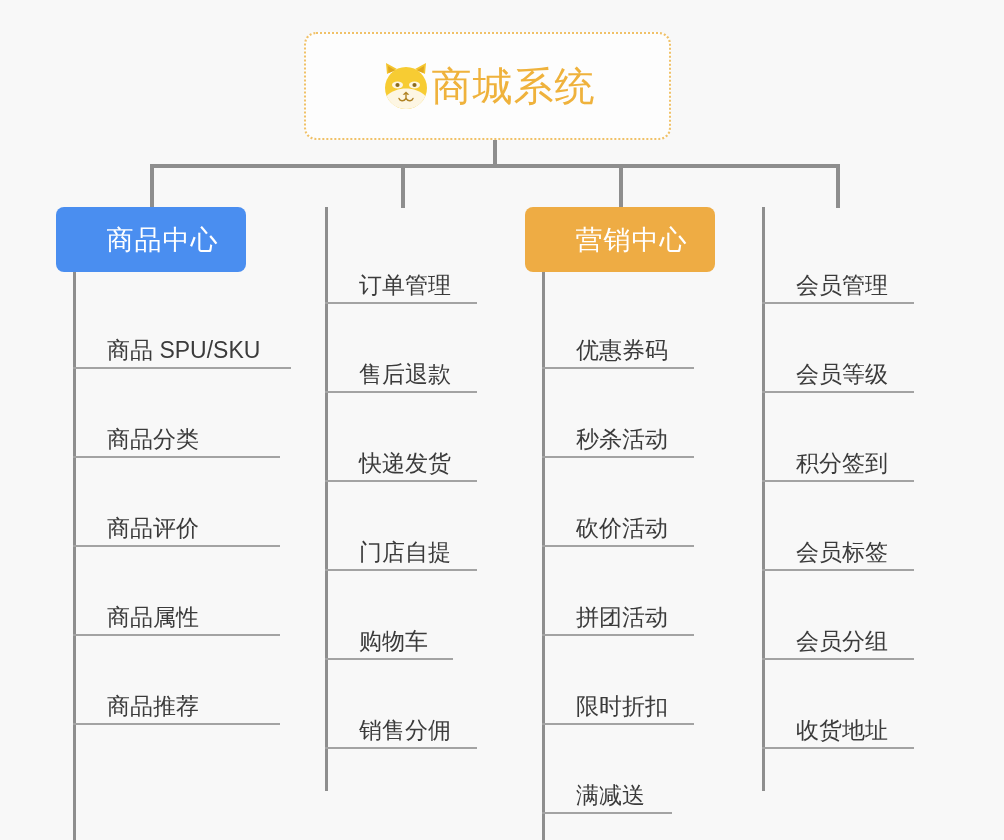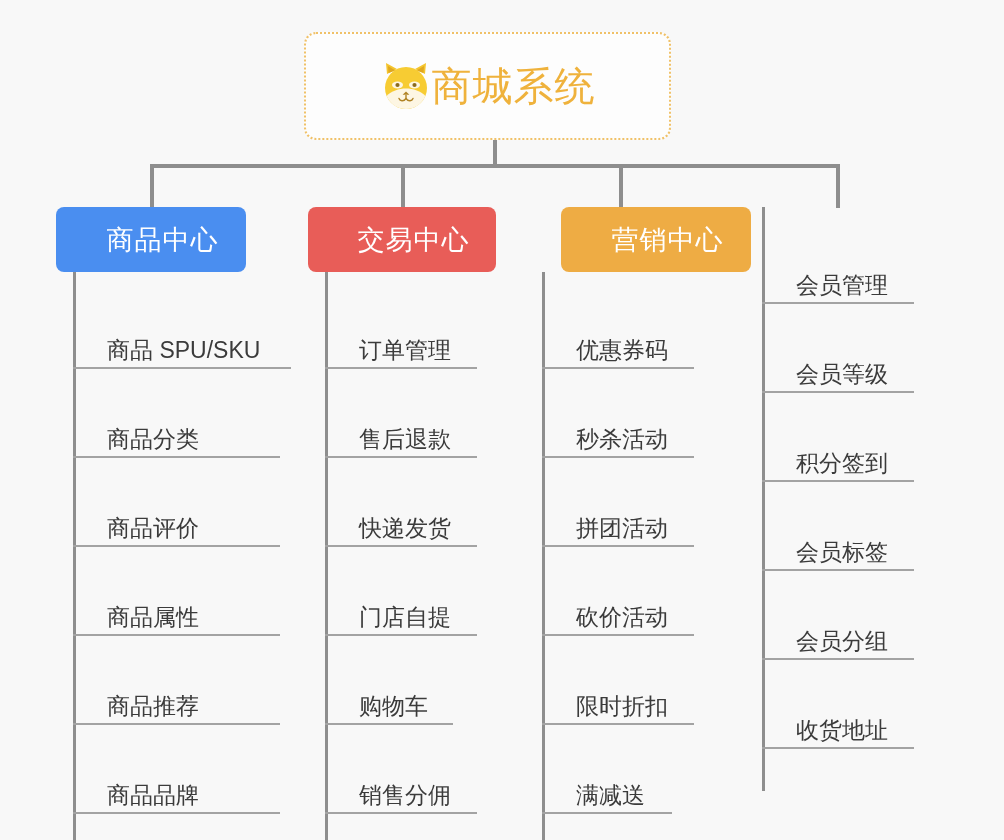--- a/index.html
+++ b/index.html
@@ -79,21 +79,21 @@
     align-items: center;
     justify-content: center;
     color: #ffffff;
     font-size: 27px;
     letter-spacing: 1px;
     white-space: nowrap;
     padding-left: 23px;
   }
   .cat-1 { width: 190px; background: #4a8ef0; }
   .cat-2 { width: 188px; background: #e85d58; }
-  .cat-3 { width: 190px; background: #eeac44; margin-left: 36px; }
+  .cat-3 { width: 190px; background: #eeac44; }
   .cat-4 { width: 188px; background: #76c43e; }
 
   
   .items {
     position: relative;
     margin-top: 0;
     padding-top: 8px;
     padding-left: 17px;
   }
   .spine {
@@ -197,31 +197,24 @@
         <span class="item-rule"></span>
       </div>
       <div class="item">
         <span class="item-label">商品属性</span>
         <span class="item-rule"></span>
       </div>
       <div class="item">
         <span class="item-label">商品推荐</span>
         <span class="item-rule"></span>
       </div>
-      <div class="item">
-        <span class="item-label">商品品牌</span>
-        <span class="item-rule"></span>
-      </div>
     </div>
   </div>
 
   <div class="column col-2">
-    <div class="cat-box cat-2">
-      <span>交易中心</span>
-    </div>
     <div class="items">
       <div class="spine"></div>
       <div class="item">
         <span class="item-label">订单管理</span>
         <span class="item-rule"></span>
       </div>
       <div class="item">
         <span class="item-label">售后退款</span>
         <span class="item-rule"></span>
       </div>
@@ -252,25 +245,25 @@
       <div class="spine"></div>
       <div class="item">
         <span class="item-label">优惠券码</span>
         <span class="item-rule"></span>
       </div>
       <div class="item">
         <span class="item-label">秒杀活动</span>
         <span class="item-rule"></span>
       </div>
       <div class="item">
+        <span class="item-label">砍价活动</span>
+        <span class="item-rule"></span>
+      </div>
+      <div class="item">
         <span class="item-label">拼团活动</span>
-        <span class="item-rule"></span>
-      </div>
-      <div class="item">
-        <span class="item-label">砍价活动</span>
         <span class="item-rule"></span>
       </div>
       <div class="item">
         <span class="item-label">限时折扣</span>
         <span class="item-rule"></span>
       </div>
       <div class="item">
         <span class="item-label">满减送</span>
         <span class="item-rule"></span>
       </div>

